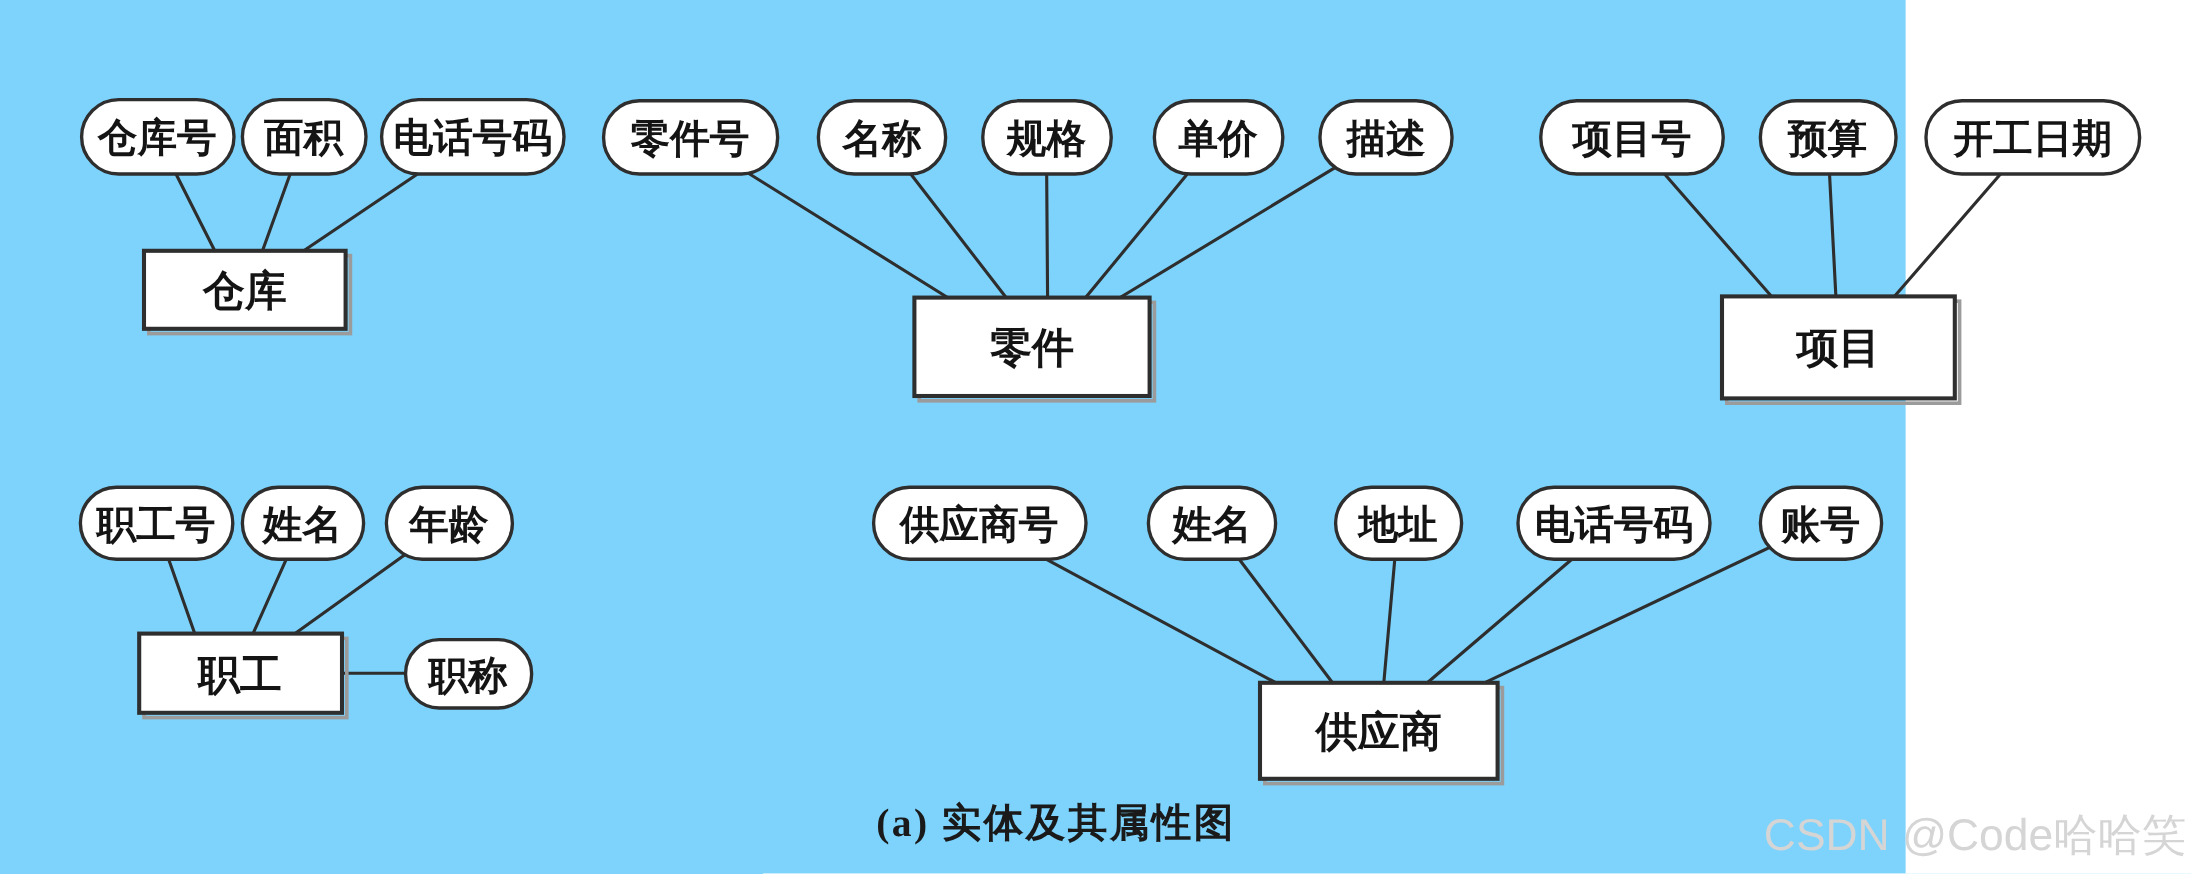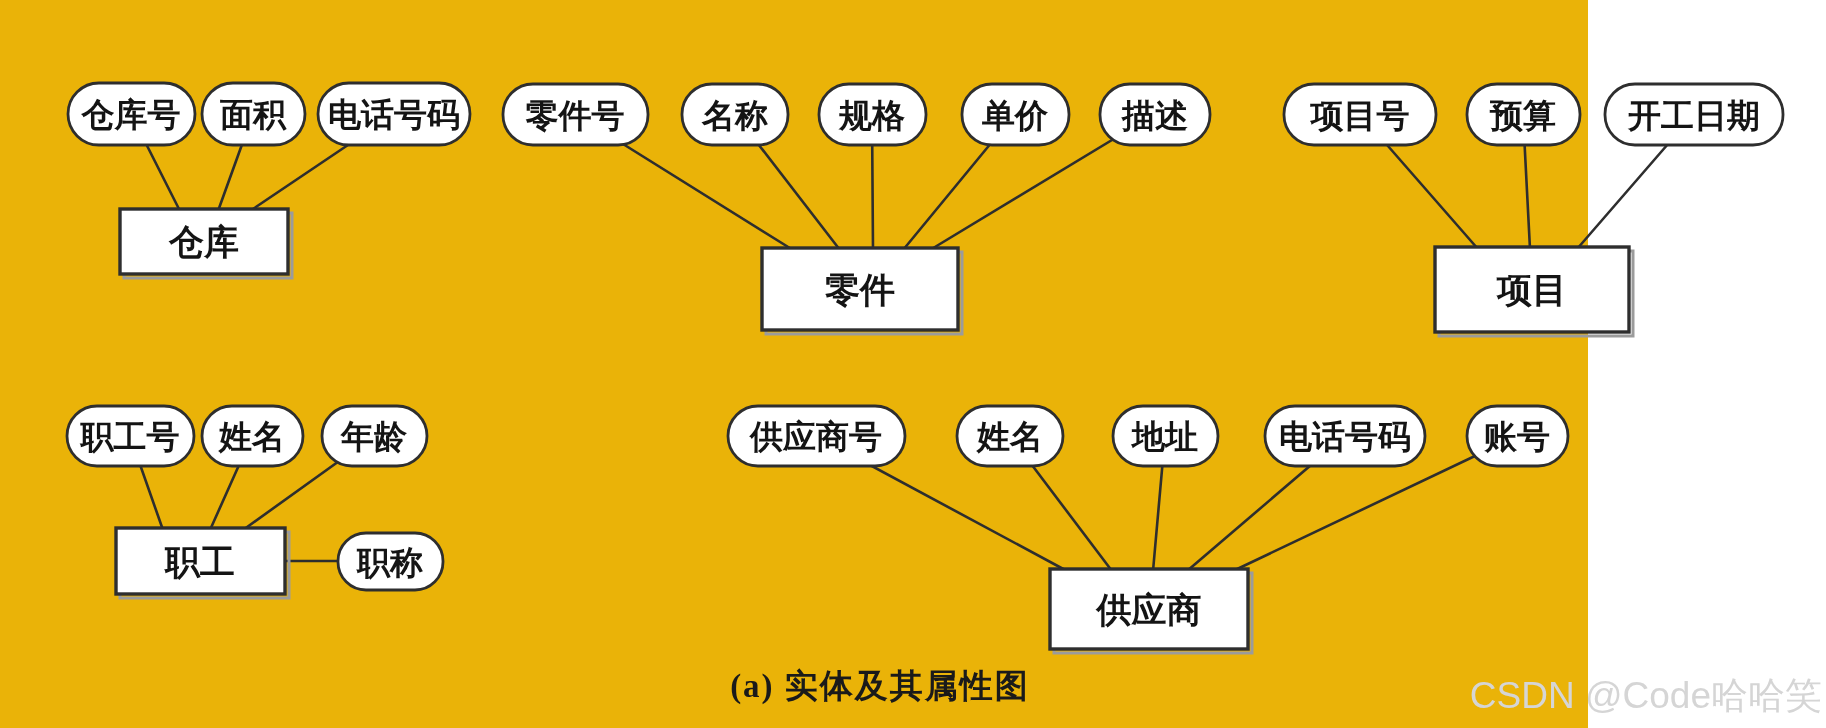--- a/index.html
+++ b/index.html
@@ -8,21 +8,21 @@
     background: #ffffff;
     width: 1826px;
     height: 728px;
     overflow: hidden;
     font-family: "Liberation Serif", "DejaVu Serif", serif;
   }
   .stage {
     position: relative;
     width: 1588px;
     height: 728px;
-    background: #eab308;
+    background: #7dd3fc;
   }
   svg { display: block; }
   .connector {
     stroke: #2e2e2e;
     stroke-width: 2.6;
     stroke-linecap: round;
   }
   .bubble {
     fill: #ffffff;
     stroke: #2e2e2e;

